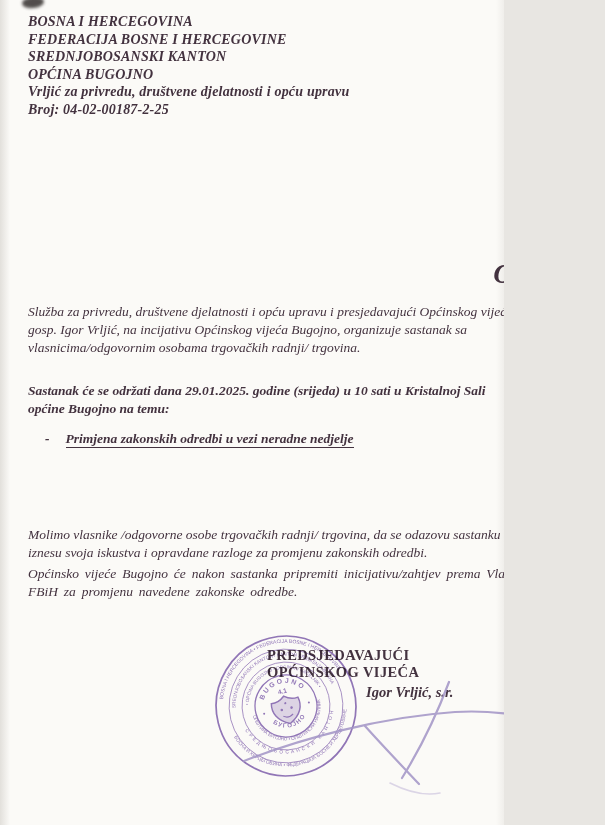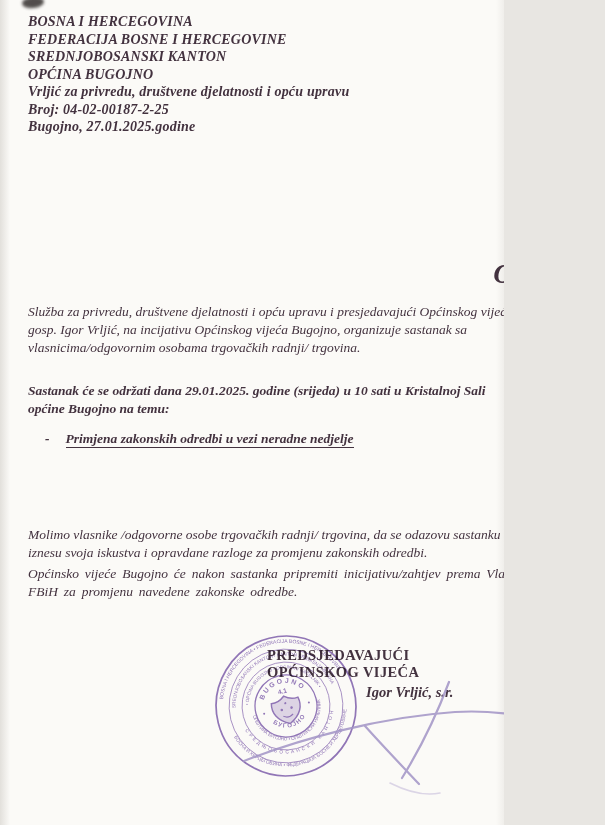--- a/index.html
+++ b/index.html
@@ -77,21 +77,20 @@
 
   <div class="scan-smudge"></div>
 
   <div class="letterhead">
     <div>BOSNA I HERCEGOVINA</div>
     <div>FEDERACIJA BOSNE I HERCEGOVINE</div>
     <div>SREDNJOBOSANSKI KANTON</div>
     <div>OPĆINA BUGOJNO</div>
     <div>Vrljić za privredu, društvene djelatnosti i opću upravu</div>
     <div>Broj: 04-02-00187-2-25</div>
-    <div>Bugojno, 27.01.2025.godine</div>
   </div>
 
   <div class="doc-title">Obavijest</div>
 
   <div class="para p1">Služba za privredu, društvene djelatnosti i opću upravu i presjedavajući Općinskog vijeća
 gosp. Igor Vrljić, na incijativu Općinskog vijeća Bugojno, organizuje sastanak sa
 vlasnicima/odgovornim osobama trgovačkih radnji/ trgovina.</div>
 
   <div class="para bold p2">Sastanak će se održati dana 29.01.2025. godine (srijeda) u 10 sati u Kristalnoj Sali
 općine Bugojno na temu:</div>

